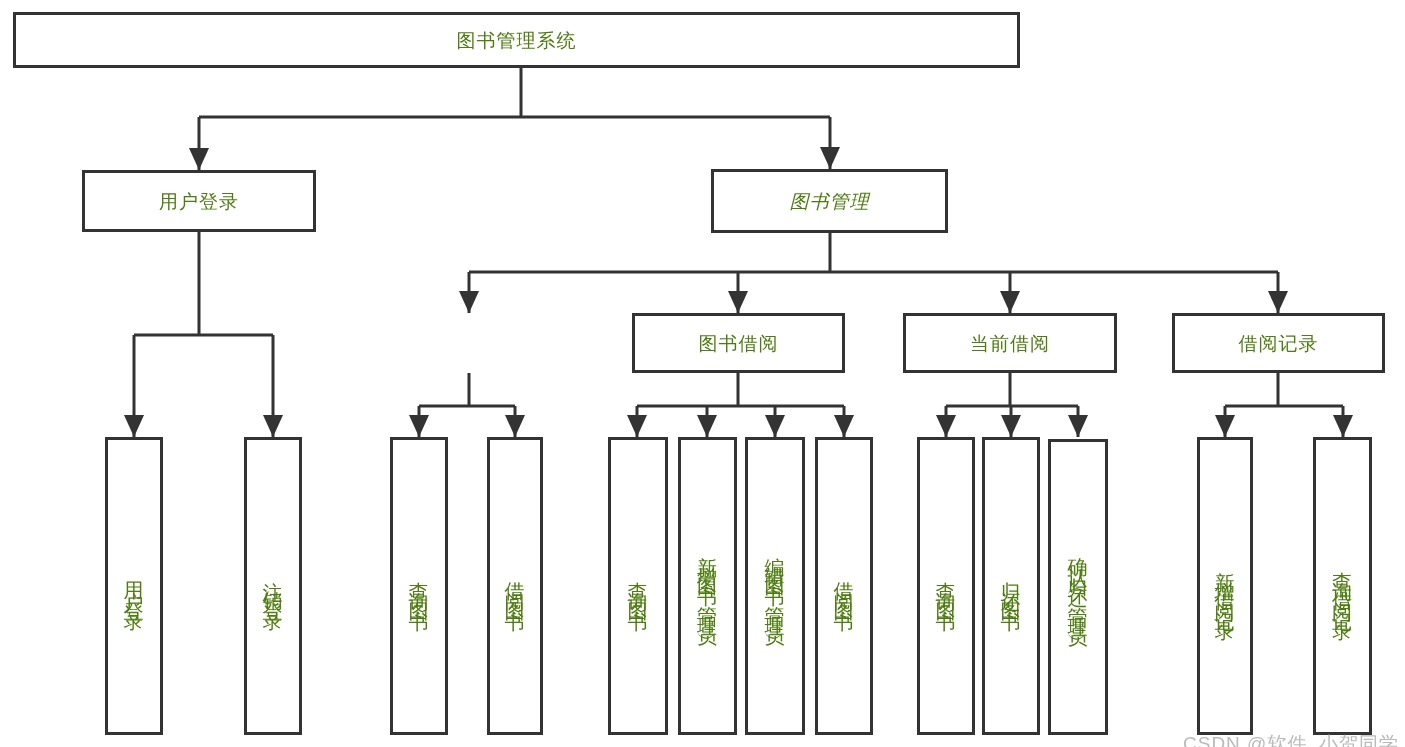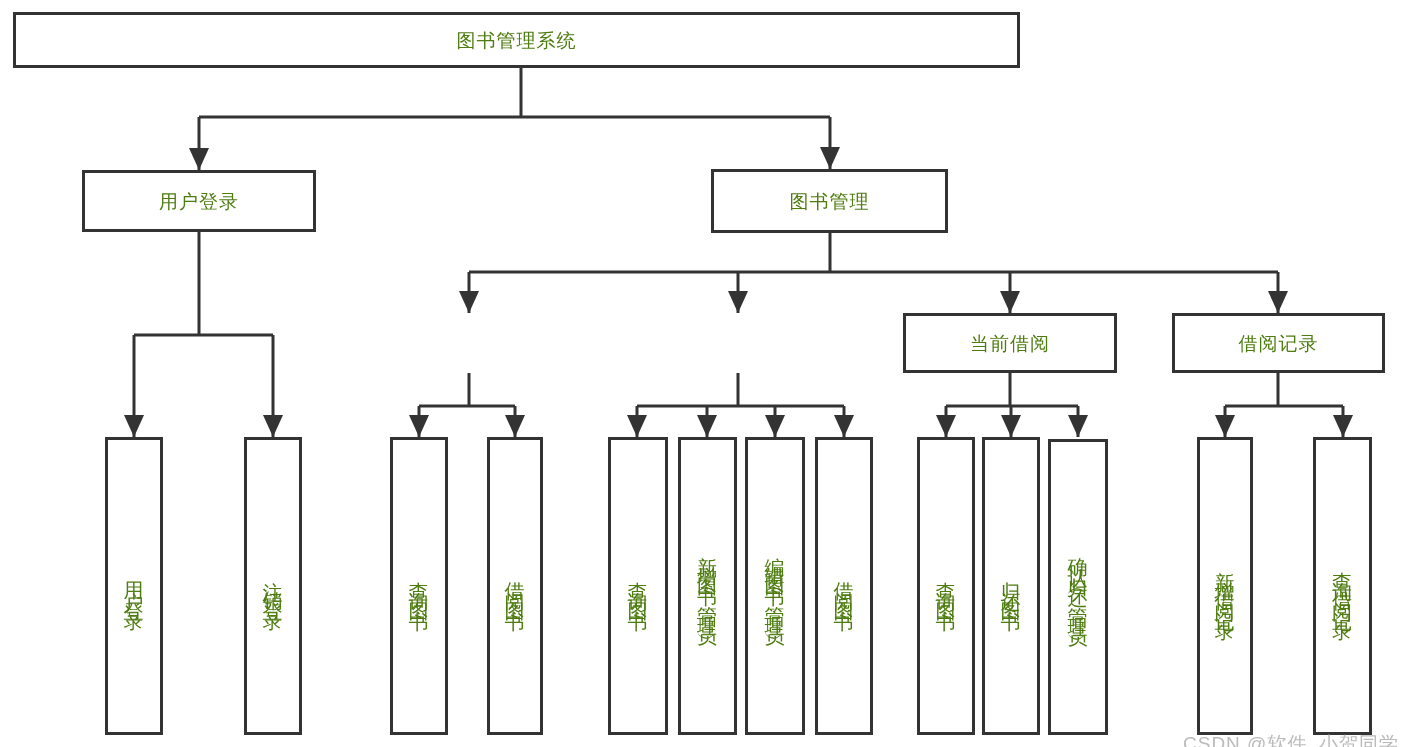--- a/index.html
+++ b/index.html
@@ -96,22 +96,23 @@
       <line x1="1011" y1="406" x2="1011" y2="437" marker-end="url(#ah)"></line>
       <line x1="1078" y1="406" x2="1078" y2="437" marker-end="url(#ah)"></line>
       <line x1="1225" y1="406" x2="1225" y2="437" marker-end="url(#ah)"></line>
       <line x1="1343" y1="406" x2="1343" y2="437" marker-end="url(#ah)"></line>
     </g>
   </svg>
 
   <div class="node h" style="left:13px; top:12px; width:1007px; height:56px;">图书管理系统</div>
 
   <div class="node h" style="left:82px; top:170px; width:234px; height:62px;">用户登录</div>
-  <div class="node h" style="left:711px; top:169px; width:237px; height:64px;">图书管理</div>
+  <div class="node h" style="left:711px; top:169px; width:237px; height:64px;font-style:italic;">图书管理</div>
 
+  <div class="node h" style="left:632px; top:313px; width:213px; height:60px;">图书借阅</div>
   <div class="node h" style="left:1172px; top:313px; width:213px; height:60px;">借阅记录</div>
   <div class="node h" style="left:903px; top:313px; width:214px; height:60px;">当前借阅</div>
 
   <div class="node v" style="left:105px; top:437px; width:58px; height:298px;">用户登录</div>
   <div class="node v" style="left:244px; top:437px; width:58px; height:298px;">注销登录</div>
 
   <div class="node v" style="left:390px; top:437px; width:58px; height:298px;">查询图书</div>
   <div class="node v" style="left:487px; top:437px; width:56px; height:298px;">借阅图书</div>
 
   <div class="node v" style="left:608px; top:437px; width:60px; height:298px;">查询图书</div>

